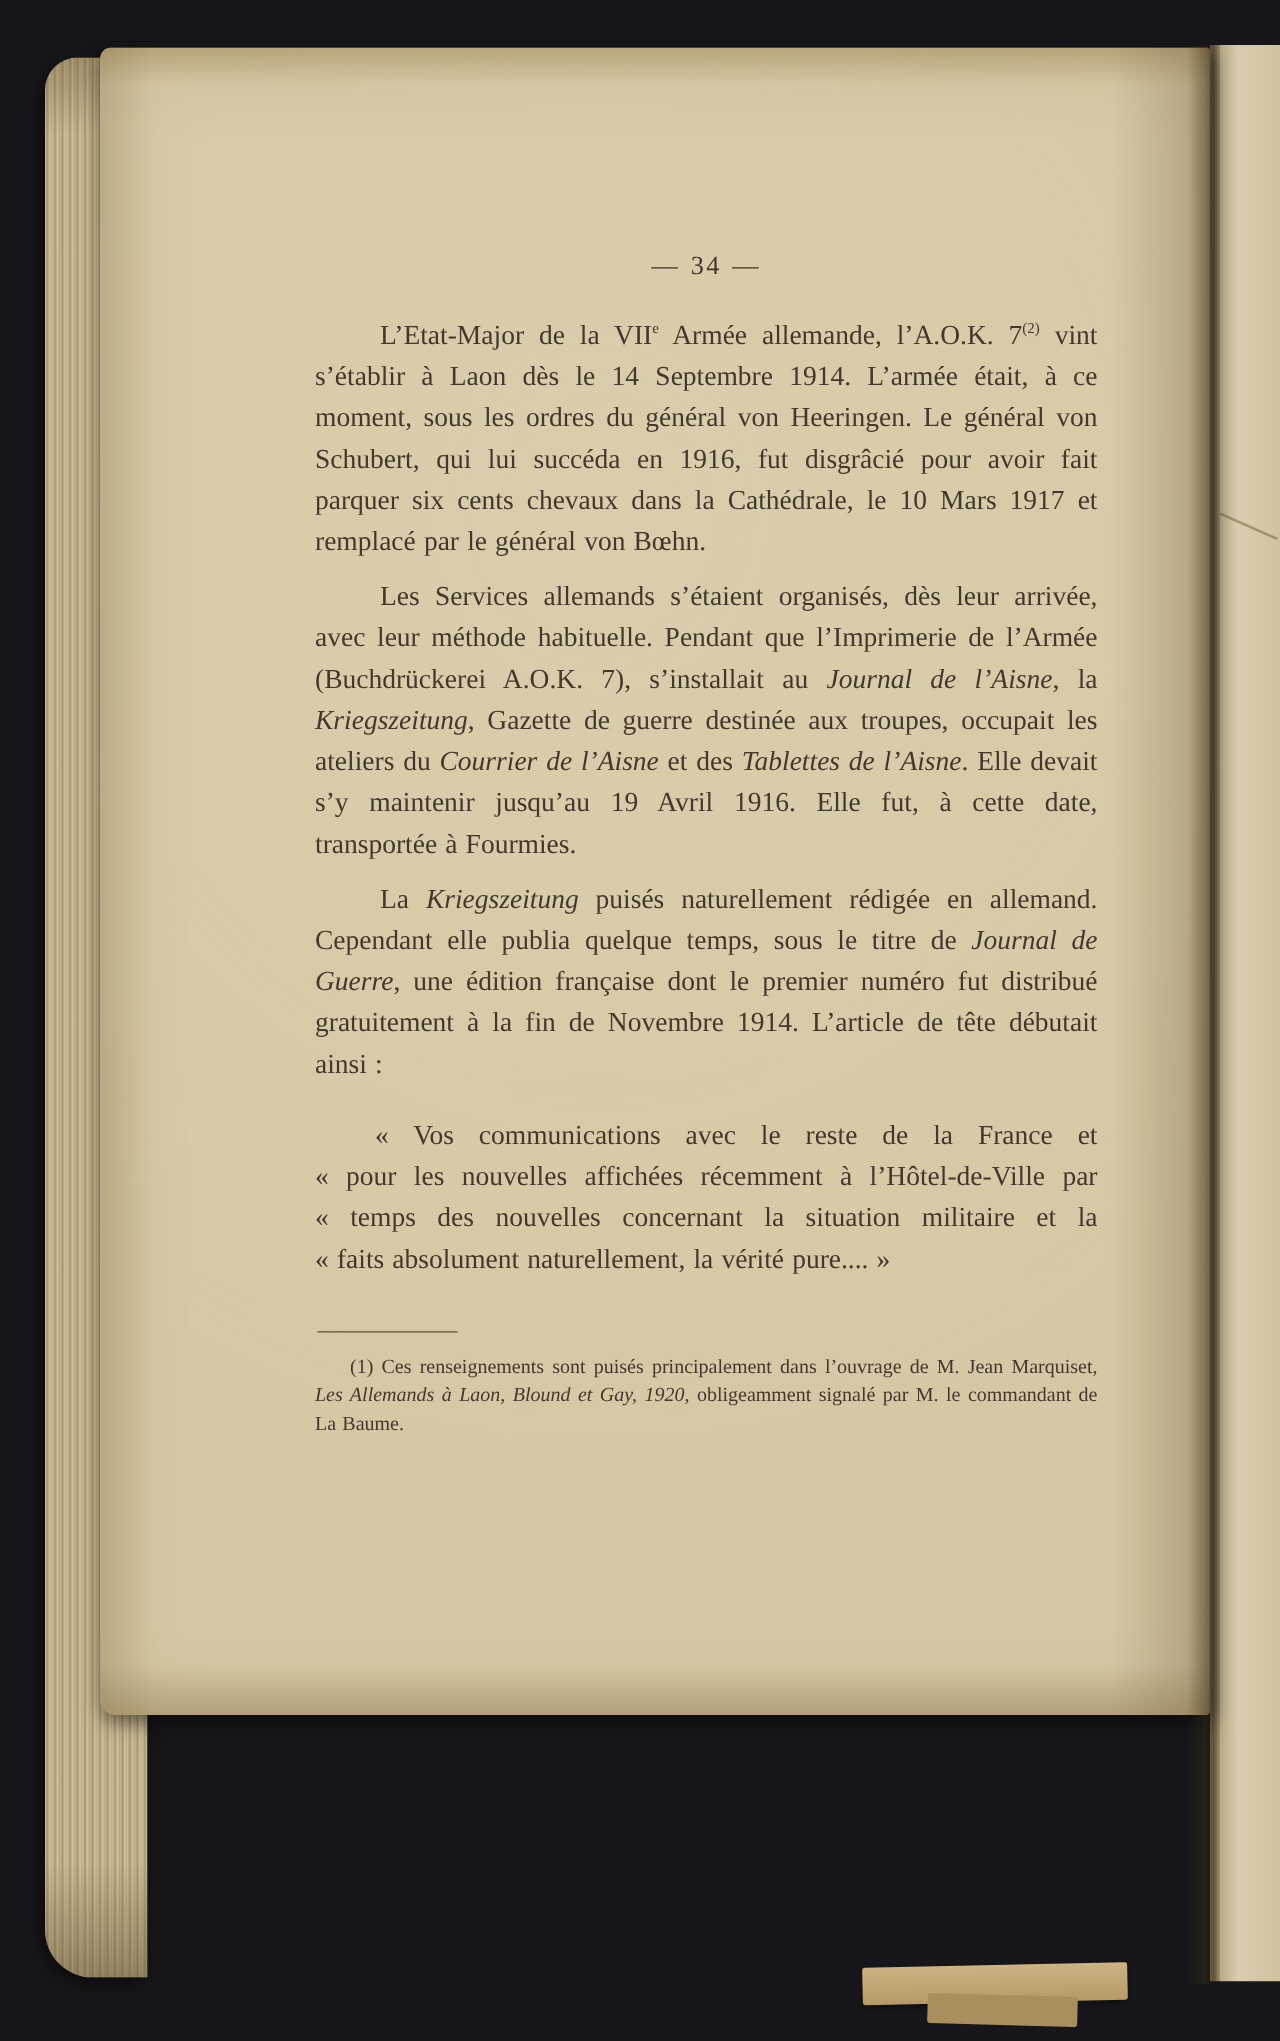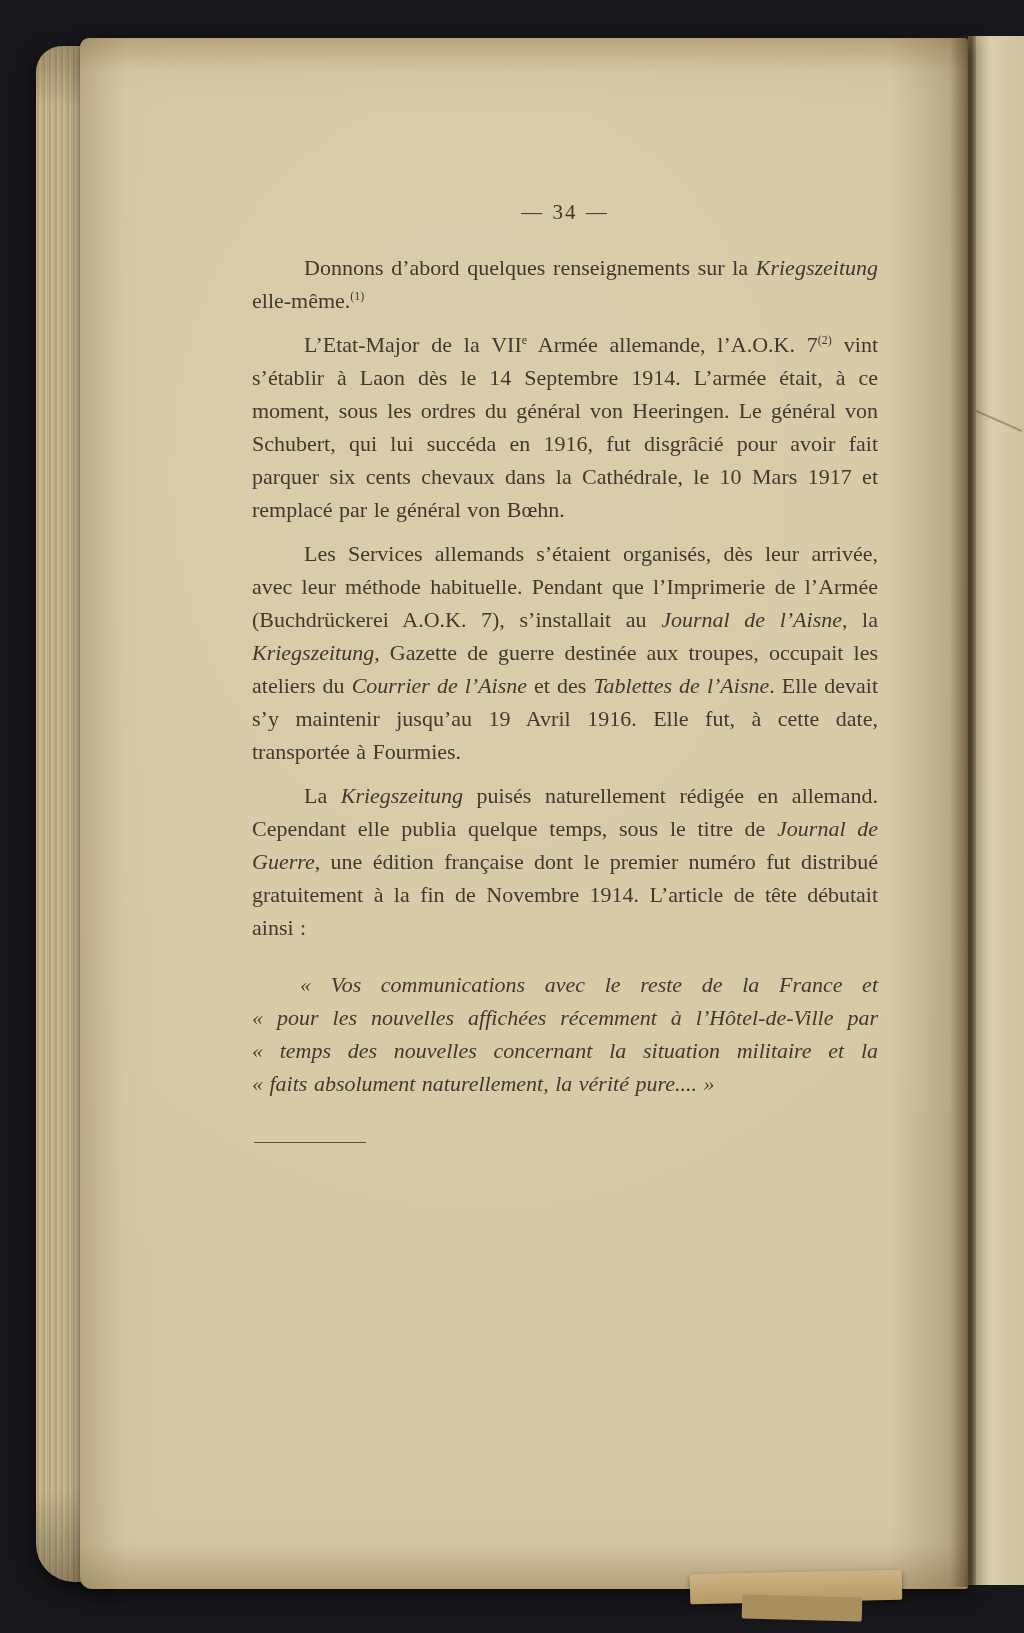--- a/index.html
+++ b/index.html
@@ -14,21 +14,21 @@
   .edge-stack{
     position:absolute;left:36px;top:46px;width:82px;height:1536px;
     border-radius:26px 0 0 38px;
     background:
       linear-gradient(180deg, rgba(90,70,40,.35), rgba(0,0,0,0) 4%, rgba(0,0,0,0) 94%, rgba(70,55,30,.4)),
       repeating-linear-gradient(90deg,#cabc96 0px,#a99872 2px,#d0c39d 4px,#b3a37b 6px);
     box-shadow:-3px 5px 16px rgba(0,0,0,.55);
   }
   
   .page{
-    position:absolute;left:80px;top:38px;width:888px;height:1551px;
+    position:absolute;left:80px;top:38px;width:888px;height:1334px;
     border-radius:9px 3px 3px 12px;
     background:
       radial-gradient(120% 85% at 45% 28%, rgba(255,250,228,.10), rgba(0,0,0,0) 70%),
       linear-gradient(90deg, rgba(120,100,60,.22), rgba(0,0,0,0) 5%, rgba(0,0,0,0) 91%, rgba(95,75,45,.28) 99.5%),
       linear-gradient(180deg, rgba(150,118,66,.38), rgba(0,0,0,0) 2.2%, rgba(0,0,0,0) 97%, rgba(128,102,58,.32) 100%),
       var(--paper,#d5c9a5);
     box-shadow: inset 0 0 70px rgba(118,94,52,.22), 2px 5px 16px rgba(0,0,0,.55);
   }
   
   .gutter-shadow{
@@ -61,21 +61,21 @@
     word-spacing:1px;
   }
   .page-number{
     text-align:center;font-size:21px;letter-spacing:2px;
     margin-bottom:22px;
   }
   .para{
     text-align:justify;text-indent:52px;margin:0 0 11px 0;
   }
   .para sup, .footnote sup{font-size:12px;line-height:0;}
-  .quote-block{margin-top:24px;font-style:italic;}
+  .quote-block{margin-top:24px;}
   .quote-line{text-align:justify;}
   .quote-line.fill{text-align-last:justify;}
   .quote-line.first{text-indent:48px;}
   .footnote-rule{
     width:112px;height:0;border-top:1.6px solid rgba(62,50,34,.8);
     margin:42px 0 16px 2px;
   }
   .footnote{
     font-size:16px;line-height:23px;text-align:justify;
     text-indent:28px;word-spacing:1px;
@@ -85,32 +85,32 @@
 <body style="--backdrop: #17161a; --paper: #d5c9a5; --ink: #42382c;">
 
 <div class="scene">
   <div class="edge-stack"></div>
   <div class="facing-page"></div>
   <div class="facing-crease"></div>
   <div class="page">
     <div class="text-block">
       <div class="page-number">— 34 —</div>
       <div id="paragraphs">
-          <div class="para"><span>Donnons d’abord quelques renseignements sur la </span><i>Kriegszeitung</i><span> elle-même.</span><sup>(1)</sup></div>
           <div class="para"><span>L’Etat-Major de la VII</span><sup>e</sup><span> Armée allemande, l’A.O.K. 7</span><sup>(2)</sup><span> vint s’établir à Laon dès le 14 Septembre 1914. L’armée était, à ce moment, sous les ordres du général von Heeringen. Le général von Schubert, qui lui succéda en 1916, fut disgrâcié pour avoir fait parquer six cents chevaux dans la Cathédrale, le 10 Mars 1917 et remplacé par le général von Bœhn.</span></div>
           <div class="para"><span>Les Services allemands s’étaient organisés, dès leur arrivée, avec leur méthode habituelle. Pendant que l’Imprimerie de l’Armée (Buchdrückerei A.O.K. 7), s’installait au </span><i>Journal de l’Aisne</i><span>, la </span><i>Kriegszeitung</i><span>, Gazette de guerre destinée aux troupes, occupait les ateliers du </span><i>Courrier de l’Aisne</i><span> et des </span><i>Tablettes de l’Aisne</i><span>. Elle devait s’y maintenir jusqu’au 19 Avril 1916. Elle fut, à cette date, transportée à Fourmies.</span></div>
           <div class="para"><span>La </span><i>Kriegszeitung</i><span> puisés naturellement rédigée en allemand. Cependant elle publia quelque temps, sous le titre de </span><i>Journal de Guerre</i><span>, une édition française dont le premier numéro fut distribué gratuitement à la fin de Novembre 1914. L’article de tête débutait ainsi :</span></div>
         </div>
       <div class="quote-block" id="quote-block">
           <div class="quote-line fill first">« Vos communications avec le reste de la France et</div>
           <div class="quote-line fill">« pour les nouvelles affichées récemment à l’Hôtel-de-Ville par</div>
           <div class="quote-line fill">« temps des nouvelles concernant la situation militaire et la</div>
           <div class="quote-line">« faits absolument naturellement, la vérité pure.... »</div>
         </div>
       <div class="footnote-rule"></div>
       <div id="footnotes">
+          <div class="footnote"><span>(1) Ces renseignements sont puisés principalement dans l’ouvrage de M. Jean Marquiset, </span><i>Les Allemands à Laon, Blound et Gay, 1920,</i><span> obligeamment signalé par M. le commandant de La Baume.</span></div>
         </div>
     </div>
   </div>
   <div class="gutter-shadow"></div>
   <div class="tape-1"></div>
   <div class="tape-2"></div>
 </div>
 
 </body></html>

